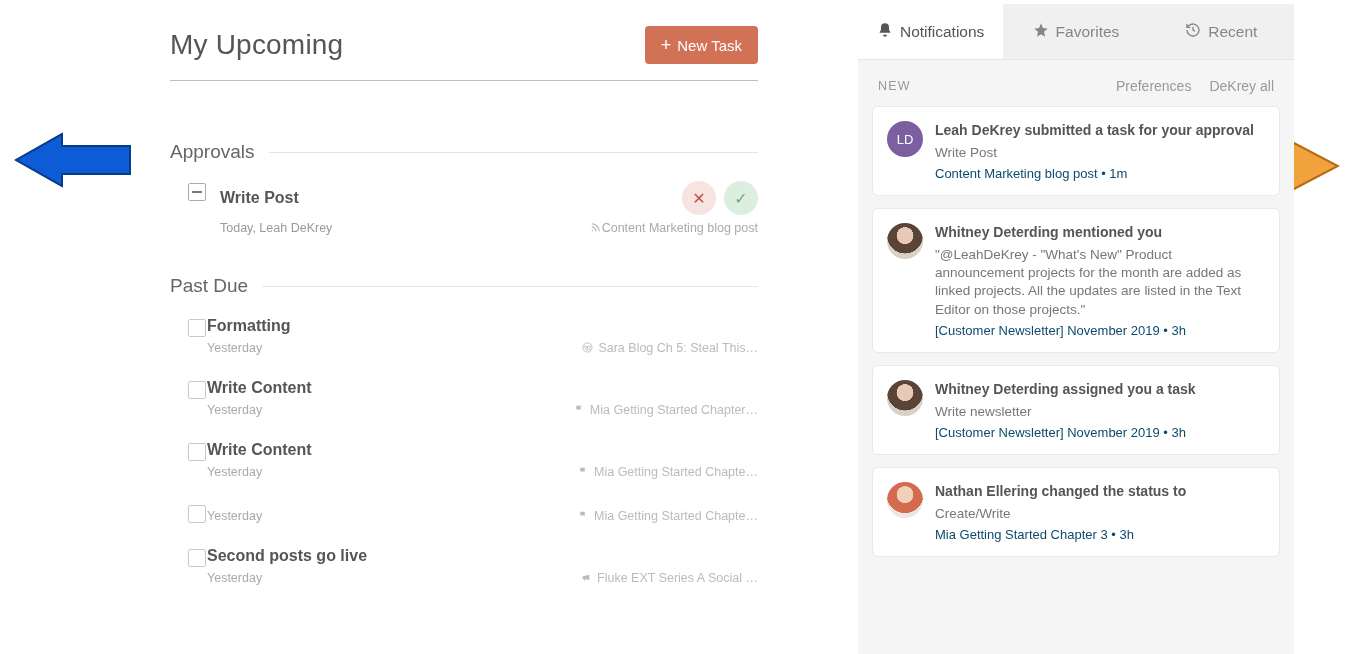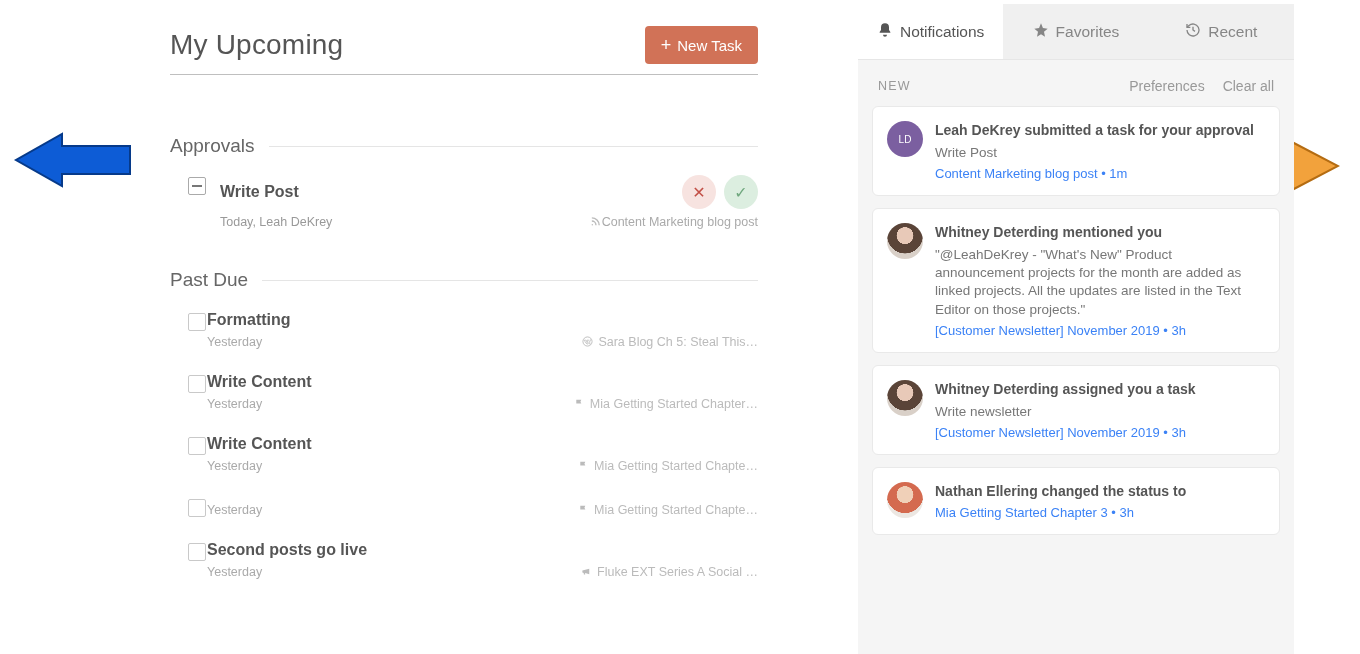--- a/index.html
+++ b/index.html
@@ -32,21 +32,21 @@
     position: absolute;
     left: 170px;
     top: 26px;
     width: 588px;
   }
   .header-row {
     display: flex;
     align-items: center;
     justify-content: space-between;
     border-bottom: 1px solid #bfbfbf;
-    padding-bottom: 10px;
+    padding-bottom: 16px;
   }
   .page-title {
     font-size: 28px;
     font-weight: 400;
     color: #555;
     letter-spacing: .2px;
   }
   .new-task-btn {
     background: #d17257;
     color: #fff;
@@ -264,21 +264,21 @@
     cursor: pointer;
   }
   .avatar {
     width: 36px;
     height: 36px;
     border-radius: 50%;
     flex-shrink: 0;
     display: flex;
     align-items: center;
     justify-content: center;
-    font-size: 10px;
+    font-size: 13px;
     font-weight: 500;
     color: #fff;
   }
   .avatar.ld { background: #7b5fa0; }
   .avatar.photo1 {
     background: radial-gradient(circle at 50% 35%, #e8c9b8 0 28%, #5a4438 29% 60%, #d9d0c8 61% 100%);
   }
   .avatar.photo2 {
     background: radial-gradient(circle at 50% 35%, #f0d0b8 0 28%, #d46a4f 29% 62%, #ece7e2 63% 100%);
   }
@@ -291,21 +291,21 @@
     line-height: 1.35;
   }
   .notif-sub {
     font-size: 13.5px;
     color: #777;
     margin-bottom: 4px;
     line-height: 1.35;
   }
   .notif-ref {
     font-size: 13px;
-    color: #3b82f6;
+    color: #0c4a6e;
   }
 </style>
 </head>
 <body>
 
 <svg class="arrow-left" viewBox="0 0 120 56">
   <path d="M118 14 L50 14 L50 2 L4 28 L50 54 L50 42 L118 42 Z" fill="#0d5cd6" stroke="#063a8a" stroke-width="2"></path>
 </svg>
 <svg class="arrow-right" viewBox="0 0 110 52">
   <path d="M2 13 L62 13 L62 2 L108 26 L62 50 L62 39 L2 39 Z" fill="#f2a23c" stroke="#b46c12" stroke-width="2"></path>
@@ -465,21 +465,21 @@
           </svg>
       </span>
       <span>Recent</span>
     </div>
   </div>
 
   <div class="panel-toolbar">
     <span class="new-label">NEW</span>
     <span class="links">
       <span>Preferences</span>
-      <span>Clear all</span>
+      <span>DeKrey all</span>
     </span>
   </div>
 
   <div class="notif-list" id="notif-list">
       <div class="notif">
         <div class="avatar ld">LD</div>
         <div class="notif-body">
     <div class="notif-title">Leah DeKrey submitted a task for your approval</div>
     <div class="notif-sub">Write Post</div>
     <div class="notif-ref">Content Marketing blog post • 1m</div>
@@ -498,17 +498,18 @@
         <div class="notif-body">
     <div class="notif-title">Whitney Deterding assigned you a task</div>
     <div class="notif-sub">Write newsletter</div>
     <div class="notif-ref">[Customer Newsletter] November 2019 • 3h</div>
         </div>
       </div>
       <div class="notif">
         <div class="avatar photo2"></div>
         <div class="notif-body">
     <div class="notif-title">Nathan Ellering changed the status to</div>
+    <div class="notif-sub">Create/Write</div>
     <div class="notif-ref">Mia Getting Started Chapter 3 • 3h</div>
         </div>
       </div>
     </div>
 </div>
 
 </body></html>

